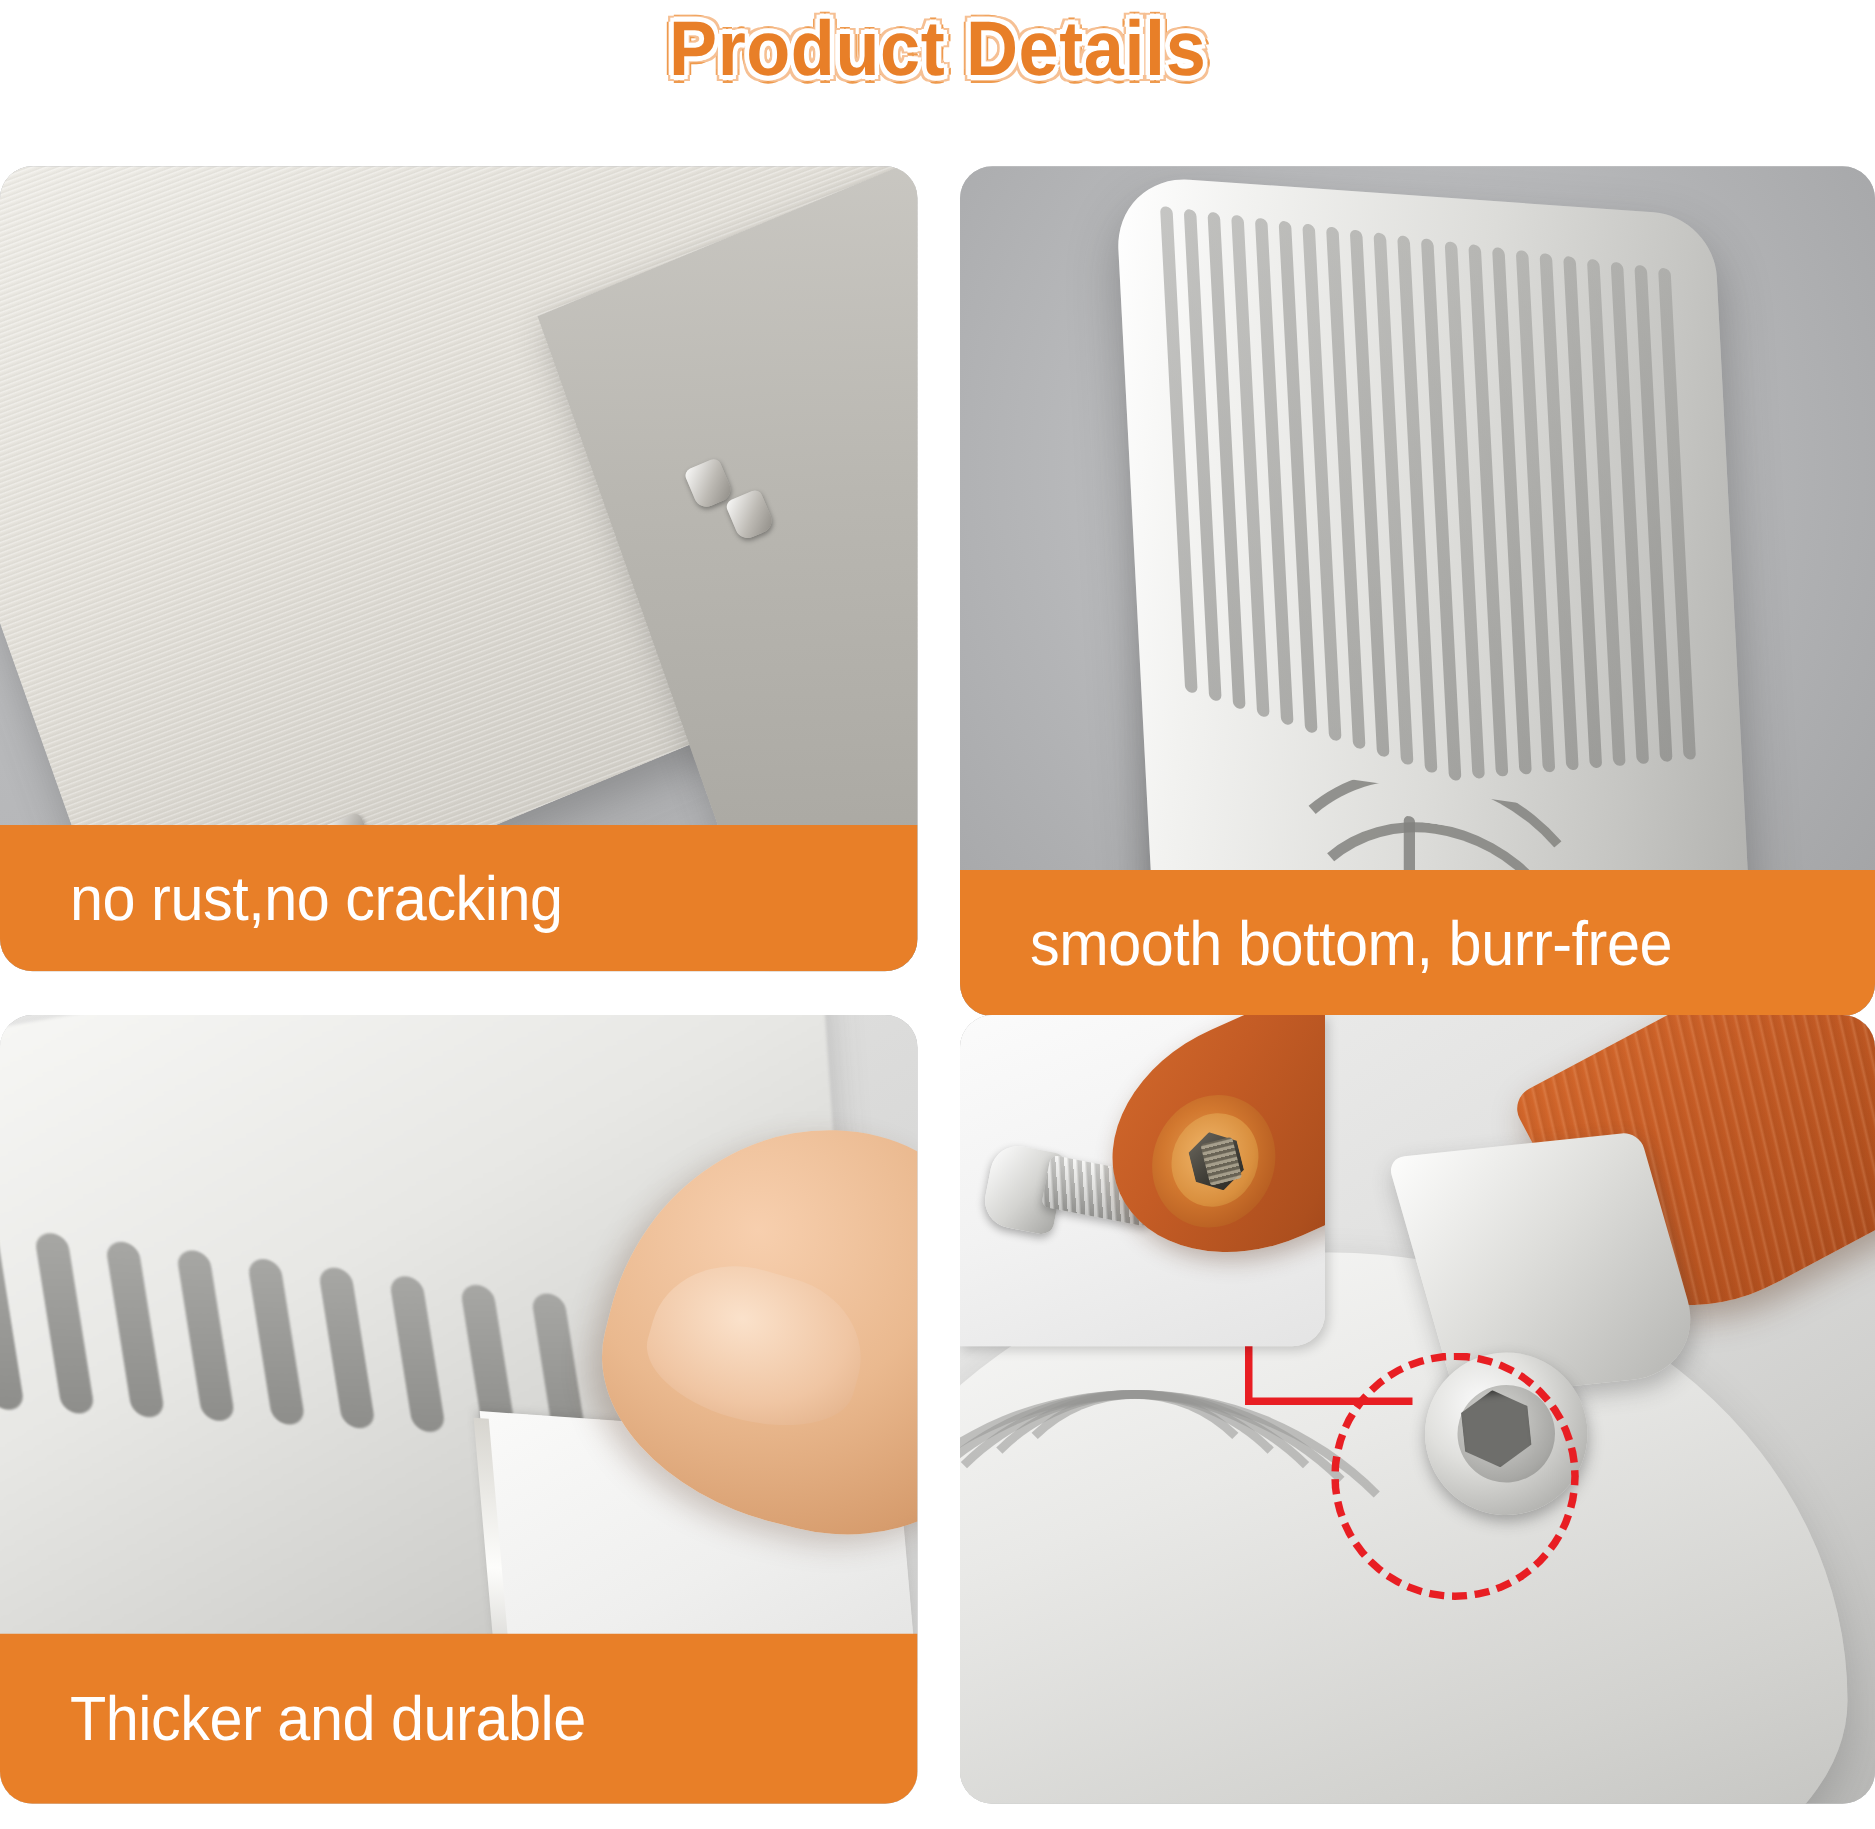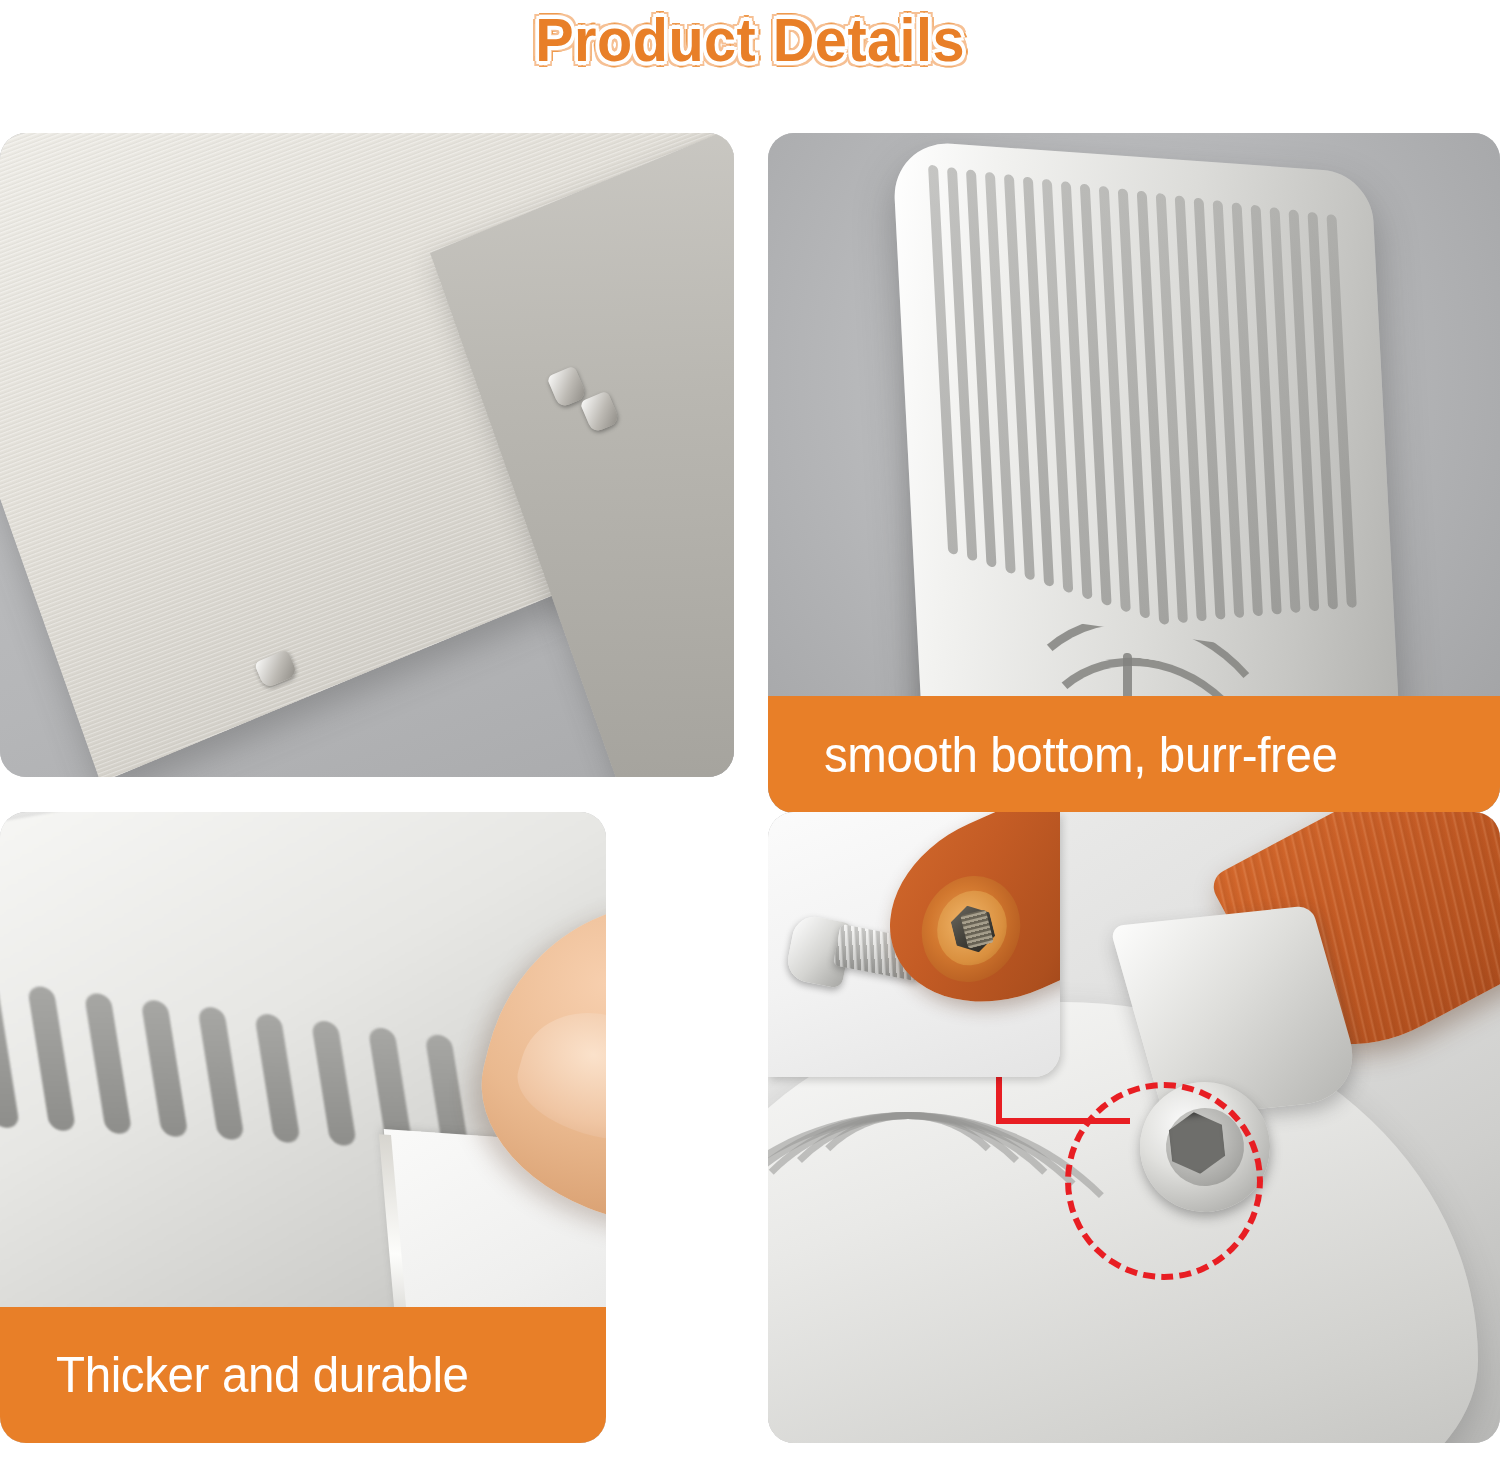--- a/index.html
+++ b/index.html
@@ -32,21 +32,21 @@
     white-space:nowrap;
   }
 
   
   .card{
     position:absolute;overflow:hidden;border-radius:26px;
     background:#b9babc;
   }
   #card-tl{left:0px;   top:133px; width:734px; height:644px;}
   #card-tr{left:768px; top:133px; width:732px; height:680px;}
-  #card-bl{left:0px;   top:812px; width:606px; height:631px;}
+  #card-bl{left:0px;   top:812px; width:734px; height:631px;}
   #card-br{left:768px; top:812px; width:732px; height:631px;}
 
   .photo{position:absolute;left:0;top:0;right:0;bottom:0;overflow:hidden;}
 
   
   .caption{
     position:absolute;left:0;right:0;bottom:0;
     background:#E87F28;
     display:flex;align-items:center;
     color:#ffffff;
@@ -307,20 +307,23 @@
     <div class="plate">
       <div class="brush"></div>
     </div>
     <div class="plate2"></div>
     <div class="edge-band">
       
     </div>
     <div class="clip c1"></div>
     <div class="clip c2"></div>
     <div class="clip c3"></div>
+  </div>
+  <div class="caption">
+    <span>no rust,no cracking</span>
   </div>
 </div>
 
 <div class="card" id="card-tr">
   <div class="photo" id="photo-tr">
     <div class="backplate"></div>
     <div class="body"></div>
     <div class="slots" id="slots-tr">
         <i style="left: 0px; height: 386px; opacity: 0.55;"></i>
         <i style="left: 19px; height: 390px; opacity: 0.57;"></i>

